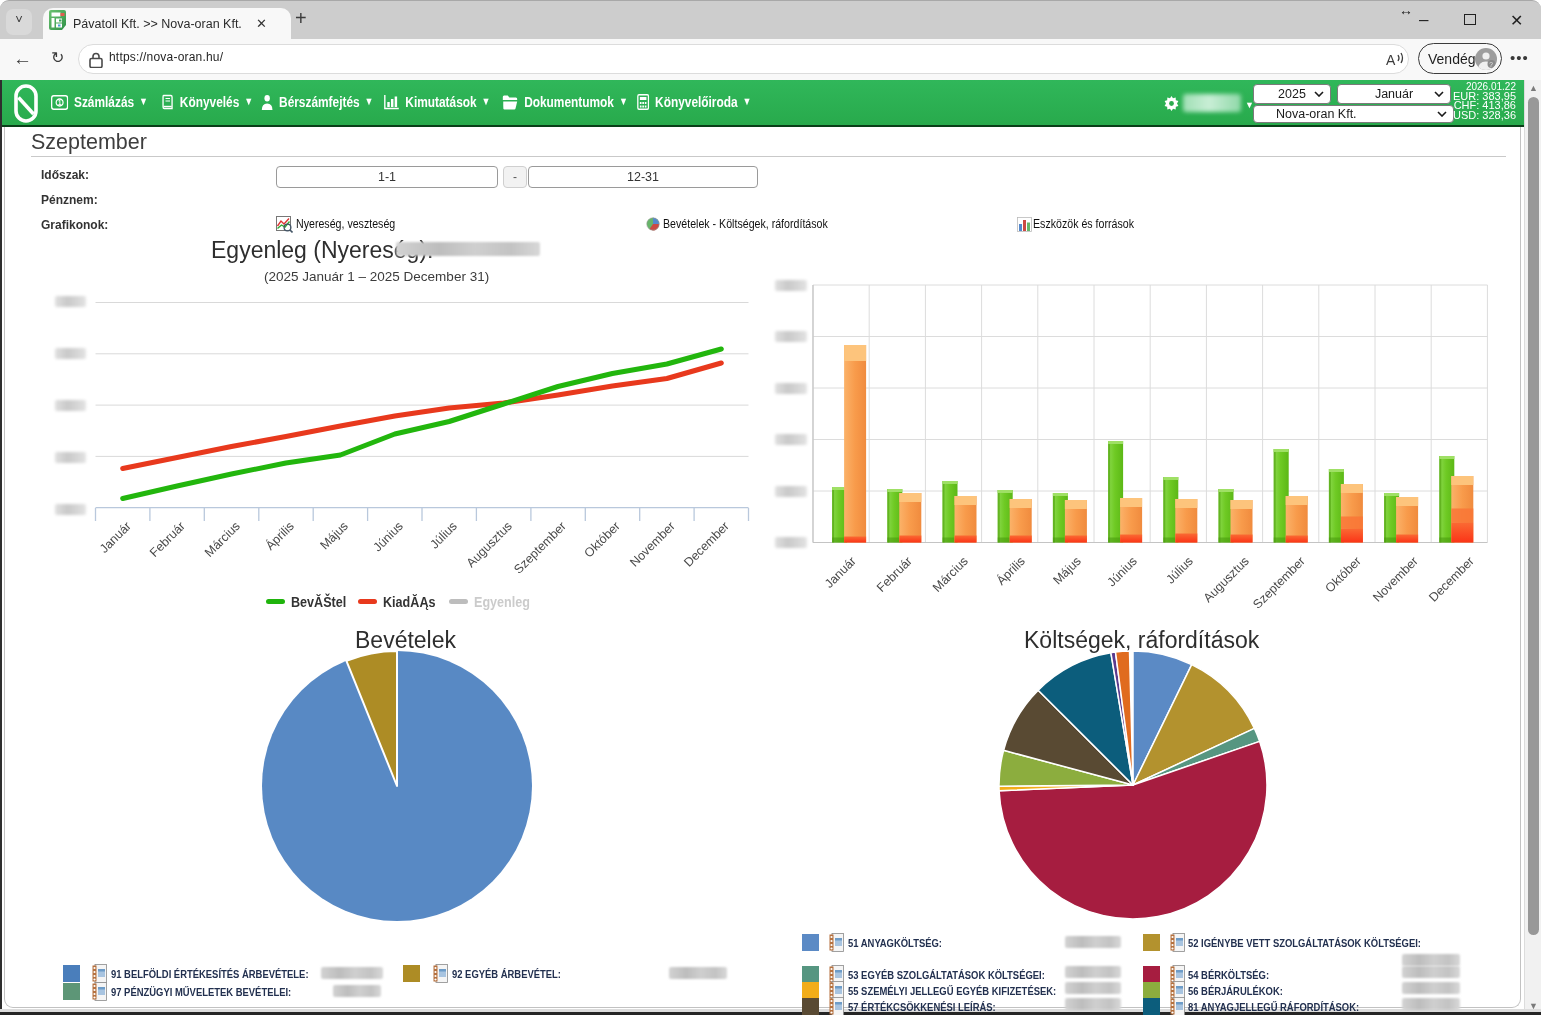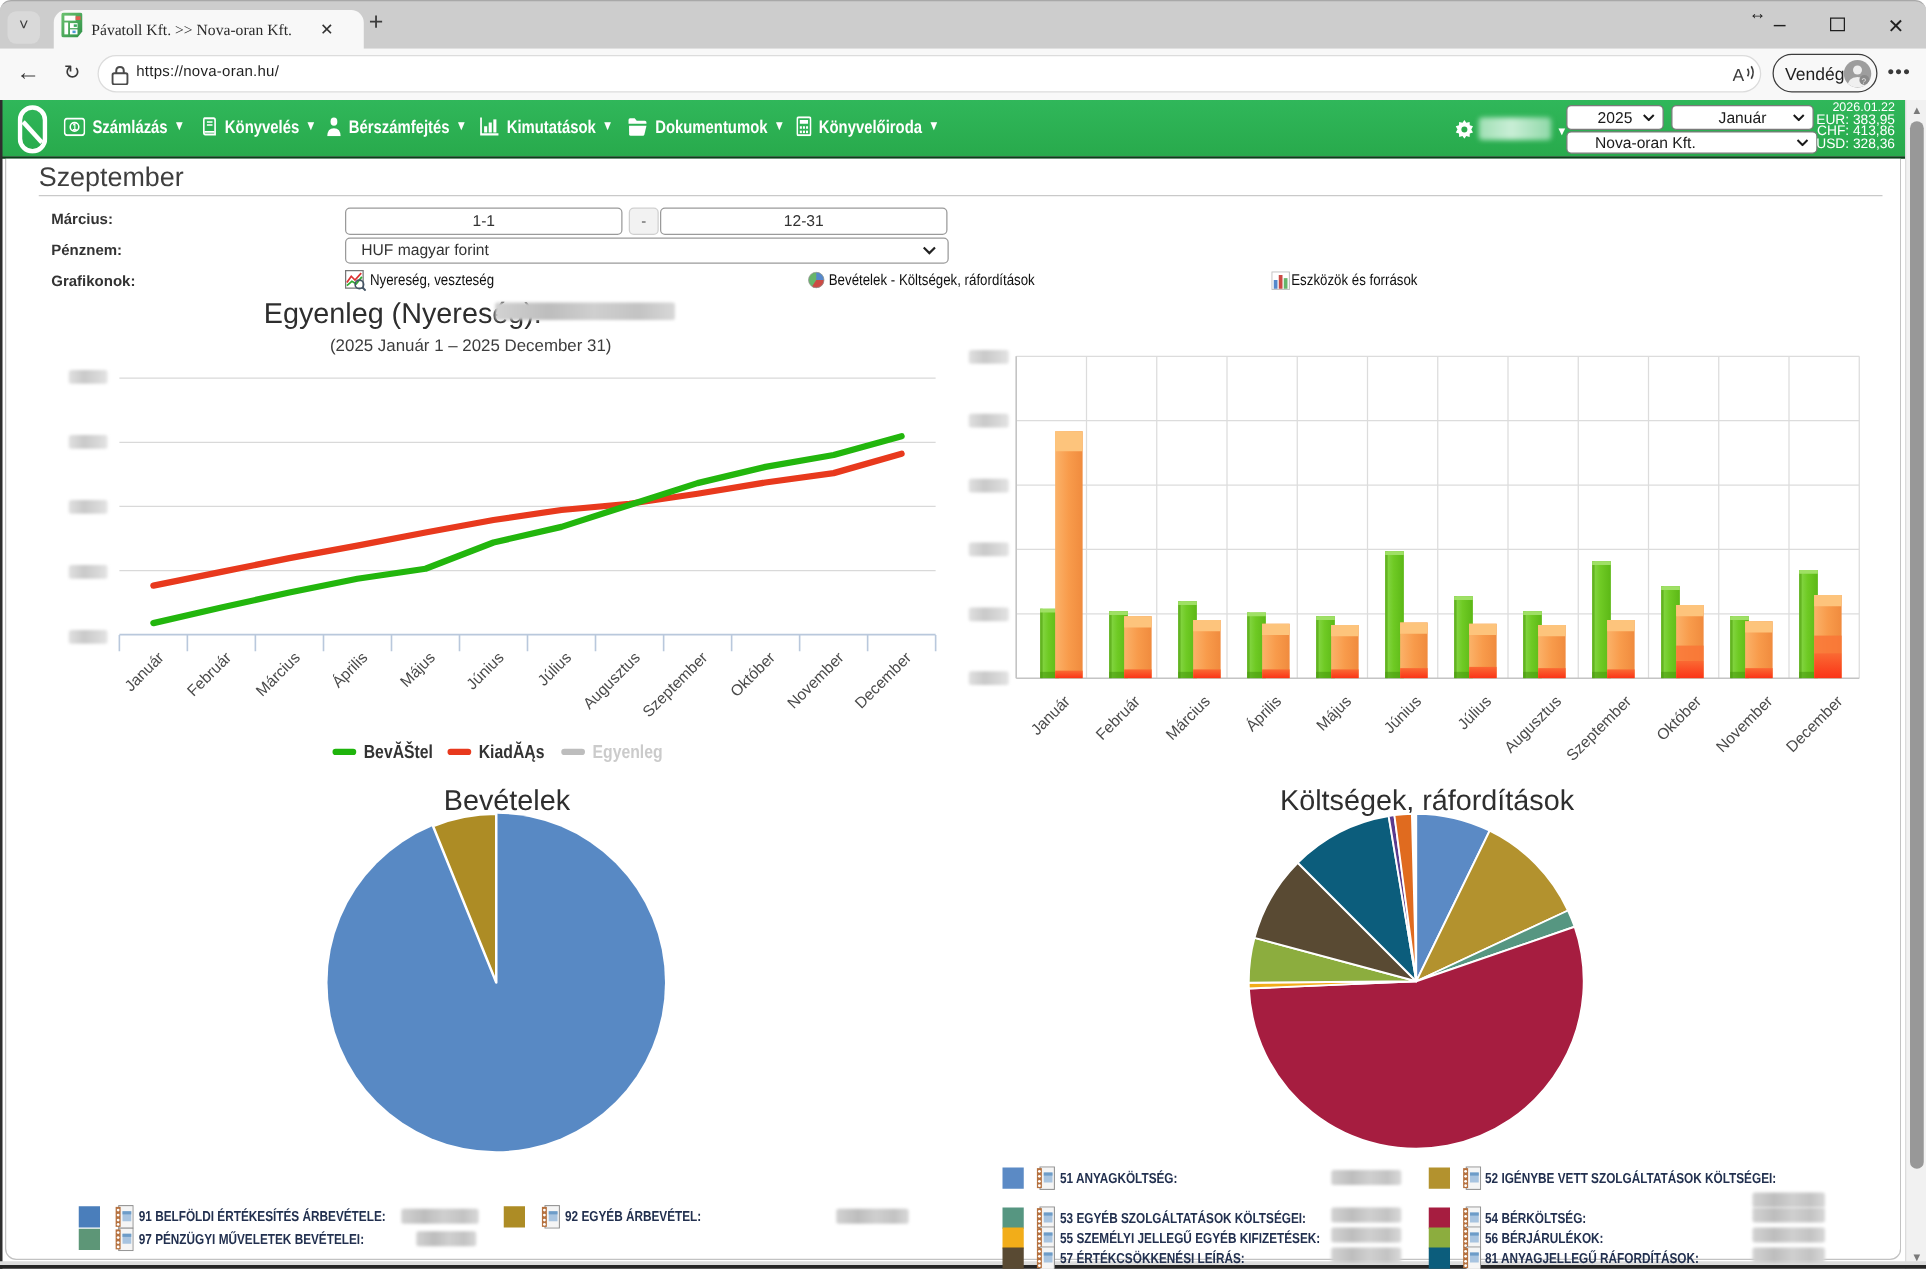--- a/index.html
+++ b/index.html
@@ -6,21 +6,21 @@
 * { margin:0; padding:0; box-sizing:border-box; }
 html,body { width:1541px; height:1015px; overflow:hidden; }
 body { font-family:"Liberation Sans", sans-serif; background:#fff; }
 #app { position:absolute; left:0; top:0; width:1541px; height:1015px; background:#fff; }
 .abs { position:absolute; }
 
 
 #titlebar { position:absolute; left:0; top:0; width:1541px; height:39px; background:#cdcdcd; border-top:1px solid #a8a8a8; border-radius:9px 9px 0 0; }
 #corners { position:absolute; left:0; top:0; width:1541px; height:12px; background:#fff; z-index:-1; }
 #chevbtn { position:absolute; left:6px; top:8px; width:26px; height:26px; background:#d9d9d9; border-radius:7px; color:#3c3c3c; font-size:13px; text-align:center; line-height:22px; }
-#tab { position:absolute; left:43px; top:7px; width:248px; height:32px; background:#f8f8f8; border-radius:10px 10px 0 0;font-family:Liberation Serif, serif; }
+#tab { position:absolute; left:43px; top:7px; width:248px; height:32px; background:#f8f8f8; border-radius:10px 10px 0 0; }
 #tabtitle { position:absolute; left:30px; top:9px; font-size:12.5px; color:#2b2b2b; white-space:nowrap; }
 #tabx { position:absolute; left:213px; top:8px; font-size:13px; color:#333; }
 #newtab { position:absolute; left:295px; top:6px; font-size:20px; color:#3c3c3c; font-weight:400; }
 .wctl { position:absolute; color:#202020; }
 #toolbar { position:absolute; left:0; top:39px; width:1541px; height:41px; background:#f8f8f8; }
 #backarrow { position:absolute; left:13px; top:9px; font-size:19px; color:#3a3a3a; }
 #reload { position:absolute; left:51px; top:9px; font-size:16px; color:#3a3a3a; }
 #urlpill { position:absolute; left:78px; top:5px; width:1331px; height:30px; background:#fff; border:1px solid #dcdcdc; border-radius:15px; }
 #urltext { position:absolute; left:109px; top:11px; font-size:12px; color:#1f1f1f; letter-spacing:.2px; }
 #vendeg { position:absolute; left:1418px; top:4px; width:84px; height:31px; border:1.5px solid #3c3c3c; border-radius:16px; background:#f8f8f8; }
@@ -219,30 +219,25 @@
 <div id="scroll">
   <div class="sarr" style="top:3px">▲</div>
   <div id="thumb"></div>
   <div class="sarr" style="top:921px">▼</div>
 </div>
 <div class="abs" style="left:0;top:1009px;width:1541px;height:3px;background:#dcdcdc"></div>
 <div id="winbottom"></div>
 
 <div id="h1">Szeptember</div>
 <div id="hr1"></div>
-<div class="flabel" style="top:168px">Március:</div>
+<div class="flabel" style="top:168px">Időszak:</div>
 <div class="finput" style="left:276px;top:166px;width:222px">1-1</div>
 <div style="position:absolute;left:503px;top:166px;width:24px;height:22px;background:#f2f2f2;border:1px solid #cfcfcf;border-radius:4px;text-align:center;line-height:20px;font-size:12px;color:#555">-</div>
 <div class="finput" style="left:528px;top:166px;width:230px">12-31</div>
 <div class="flabel" style="top:193px">Pénznem:</div>
-<div id="fsel">HUF magyar forint
-  <svg style="position:absolute;right:9px;top:6px" width="11" height="7" viewBox="0 0 11 7">
-        <path d="M1 1 L5.5 5.5 L10 1" stroke="#222" stroke-width="1.7" fill="none"></path>
-      </svg>
-</div>
 <div class="flabel" style="top:218px">Grafikonok:</div>
 <svg class="abs" style="left:276px;top:216px" width="17" height="17" viewBox="0 0 17 17">
       <rect x="0.5" y="0.5" width="14" height="14" fill="#fff" stroke="#777" stroke-width="1"></rect>
       <path d="M1.5 10 L5 5 L8 8 L13 2.5" stroke="#d33" stroke-width="1.4" fill="none"></path>
       <path d="M1.5 12.5 L5.5 9 L9 11 L13.5 5.5" stroke="#3a3" stroke-width="1.4" fill="none"></path>
       <circle cx="11.5" cy="11.5" r="3.4" fill="none" stroke="#456" stroke-width="1.3"></circle>
       <line x1="14" y1="14" x2="16.5" y2="16.5" stroke="#456" stroke-width="1.6"></line>
     </svg>
 <div class="ropt" style="left:296px">Nyereség, veszteség</div>
 <svg class="abs" style="left:646px;top:217px" width="15" height="15" viewBox="0 0 15 15">

